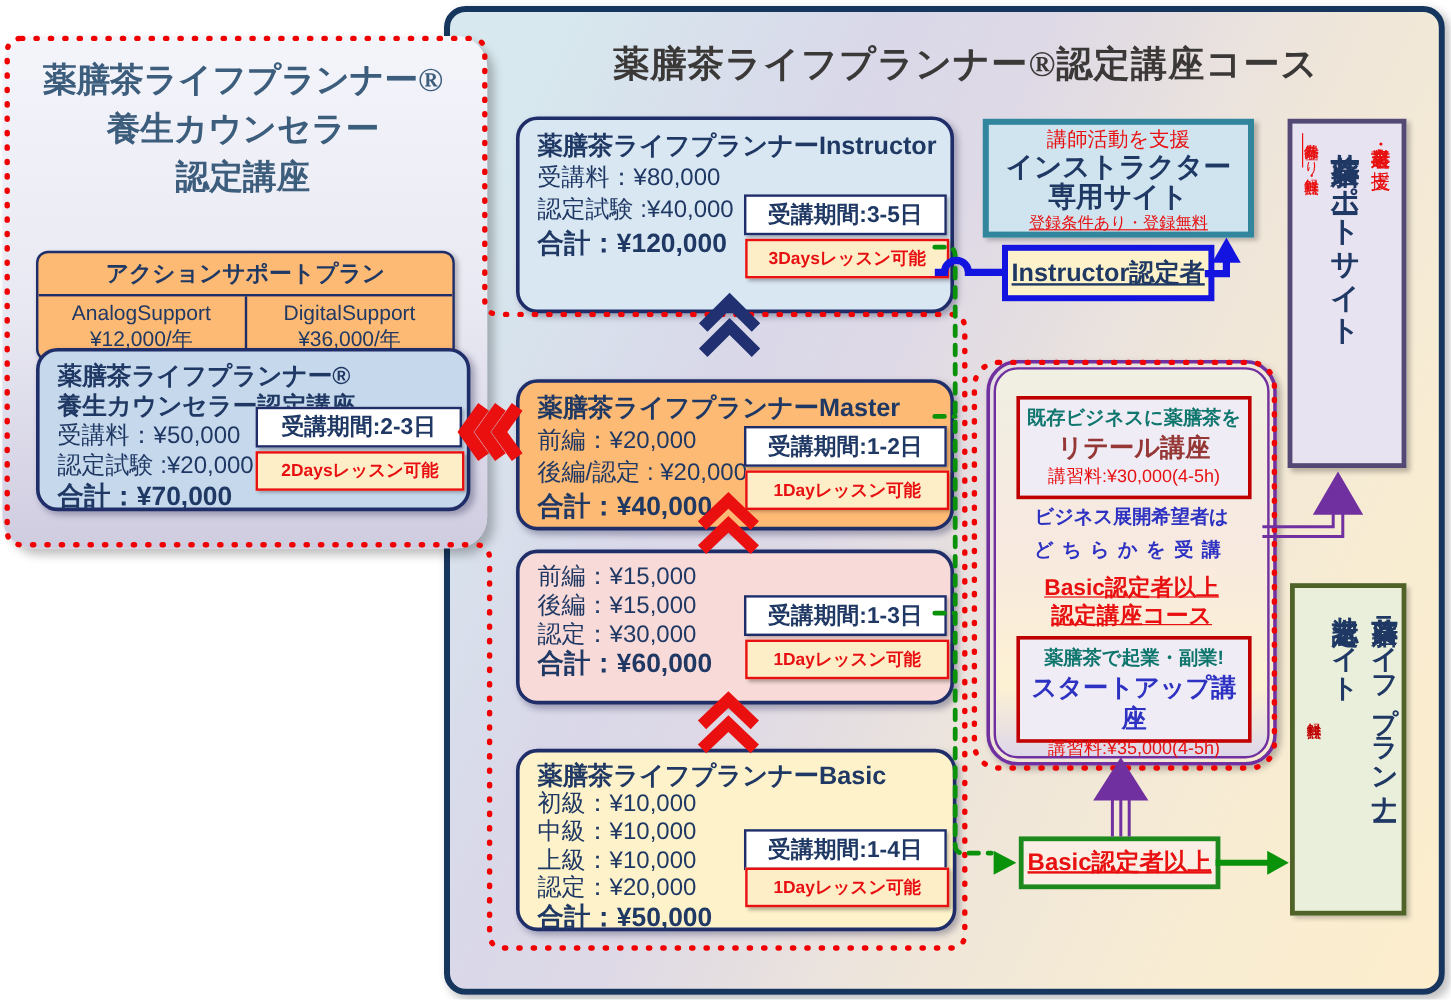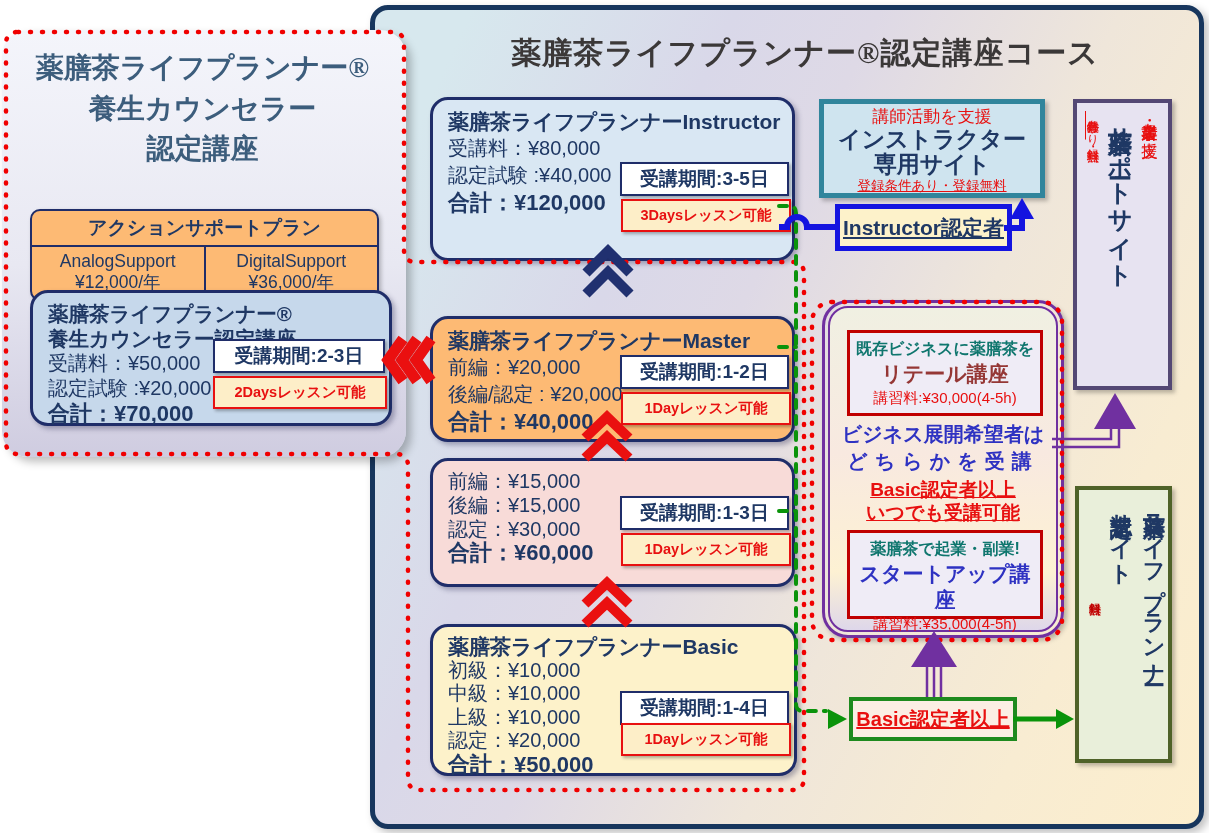--- a/index.html
+++ b/index.html
@@ -92,21 +92,21 @@
   #biz-inner{position:absolute;left:3px;top:3px;right:3px;bottom:3px;border:2.5px solid #7030a0;border-radius:20px;
     background:linear-gradient(180deg,#f0f0e2 0%,#f8e9e0 45%,#fdf1d3 82%,#ded7ea 100%);}
   .redbox{position:absolute;left:17px;width:190px;border:3px solid #c00000;background:#efecf6;text-align:center;}
   #retail-box{top:22px;height:80px;}
   #startup-box{top:222px;height:83px;}
   .rb-lead{color:#0f766e;font-weight:bold;font-size:16px;line-height:25px;padding-top:3px;}
   #retail-box .rb-title{color:#953735;font-weight:bold;font-size:21px;line-height:26px;}
   #startup-box .rb-title{color:#2e32c2;font-weight:bold;font-size:21px;line-height:26px;}
   .rb-fee{color:#e81010;font-size:15px;line-height:22px;}
   .biz-mid{position:absolute;width:100%;text-align:center;}
-  .biz-blue{color:#2e32c2;font-weight:bold;font-size:20px;}
+  .biz-blue{color:#2e32c2;font-weight:bold;font-size:16px;}
   .biz-red{color:#e81010;font-weight:bold;font-size:19px;text-decoration:underline;}
 
   #basic-cert{position:absolute;left:849px;top:697px;width:160px;height:36px;
     border:4px solid #1e8a1e;background:#fbeee4;z-index:3;text-align:center;
     font-size:20px;font-weight:bold;color:#e81010;text-decoration:underline;line-height:36px;}
 
   #overlay{position:absolute;left:0;top:0;z-index:5;pointer-events:none;}
 </style>
 </head>
 <body>
@@ -205,21 +205,21 @@
   <div id="biz-outer">
     <div id="biz-inner">
       <div id="retail-box" class="redbox">
         <div class="rb-lead">既存ビジネスに薬膳茶を</div>
         <div class="rb-title">リテール講座</div>
         <div class="rb-fee">講習料:¥30,000(4-5h)</div>
       </div>
       <div class="biz-mid biz-blue" style="top:113px;">ビジネス展開希望者は</div>
       <div class="biz-mid biz-blue" style="top:140px;letter-spacing:7px;">どちらかを受講</div>
       <div class="biz-mid biz-red" style="top:169px;">Basic認定者以上</div>
-      <div class="biz-mid biz-red" style="top:192px;">いつでも受講可能</div>
+      <div class="biz-mid biz-red" style="top:192px;">認定講座コース</div>
       <div id="startup-box" class="redbox">
         <div class="rb-lead">薬膳茶で起業・副業!</div>
         <div class="rb-title">スタートアップ講座</div>
         <div class="rb-fee">講習料:¥35,000(4-5h)</div>
       </div>
     </div>
   </div>
 
   <div id="basic-cert">Basic認定者以上</div>
 

